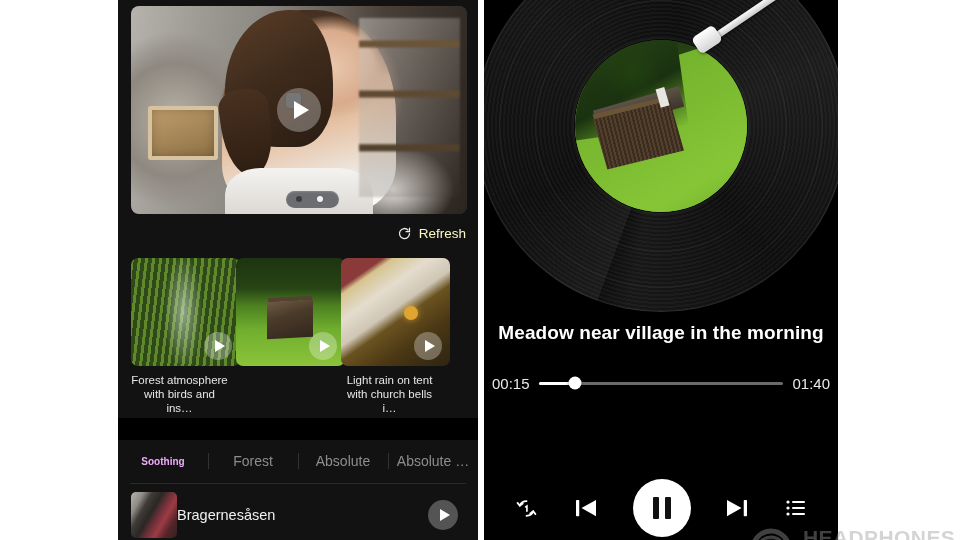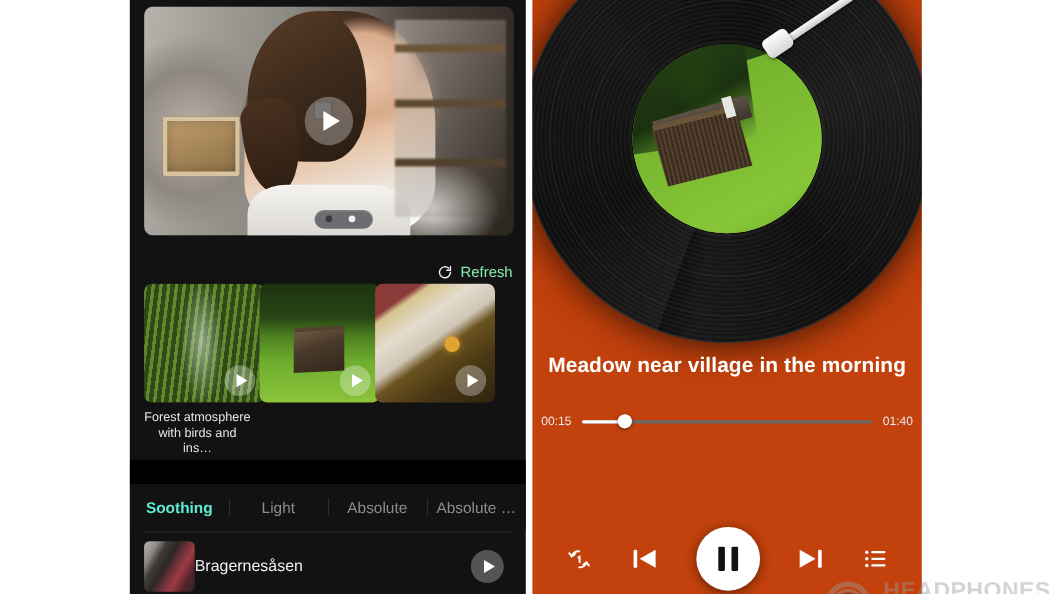--- a/index.html
+++ b/index.html
@@ -121,23 +121,23 @@
     margin-left: 4px;
   }
 
   .sec-head {
     position: absolute; left: 12px; top: 226px; right: 12px; height: 26px;
   }
   .sec-title {
     font-size: 16px; font-weight: bold; color: #f2f2f2; letter-spacing: .1px;
   }
   .refresh {
-    position: absolute; right: 0; top: 14px;
+    position: absolute; right: 0; top: 0;
     display: flex; align-items: center; gap: 7px;
-    color: #86efac; font-size: 13.5px;
+    color: #fef9c3; font-size: 13.5px;
     cursor: pointer;
   }
   .refresh svg { display: block; }
 
   .rec-row {
     position: absolute; left: 13px; top: 258px; width: 334px; height: 146px;
     display: flex; gap: 8px;
   }
   .rec-card { width: 97px; position: relative; }
   .rec-thumb {
@@ -203,21 +203,21 @@
     flex: 1;
     text-align: center;
     font-size: 14px;
     color: #8d8d8d;
     cursor: pointer;
     padding: 0 2px;
     white-space: nowrap;
     overflow: hidden;
     text-overflow: ellipsis;
   }
-  .tab.active { color: #5eead4; font-weight: bold; font-size: 14px; }
+  .tab.active { color: #f0abfc; font-weight: bold; font-size: 10px; }
   .tab:not(:first-child)::before {
     content: "";
     position: absolute; left: 0; top: 50%; transform: translateY(-50%);
     width: 1px; height: 17px; background: #323232;
   }
   .tabs-underline {
     position: absolute; left: 12px; top: 483px; width: 336px; height: 1px;
     background: #2b2b2b;
   }
 
@@ -248,21 +248,21 @@
     width: 0; height: 0; border-style: solid;
     border-width: 6px 0 6px 10px;
     border-color: transparent transparent transparent #ffffff;
     margin-left: 3px;
   }
 
   
   .panel-right {
     position: absolute;
     left: 484px; top: 0; width: 354px; height: 540px;
-    background: #c2410c;
+    background: #000000;
     overflow: hidden;
     padding-left: 46px;
   }
 
   .vinyl-wrap {
     position: absolute;
     left: 50%; top: -60px;
     transform: translateX(-50%);
     width: 372px; height: 372px;
   }
@@ -371,21 +371,21 @@
     font-size: 19px; font-weight: bold; color: #ffffff;
     letter-spacing: .1px;
   }
 
   .seek {
     position: absolute;
     left: 8px; right: 8px; top: 374px;
     height: 18px;
     display: flex; align-items: center; gap: 9px;
   }
-  .seek-time { font-size: 11px; color: #e9e9e9; flex: none; }
+  .seek-time { font-size: 15px; color: #e9e9e9; flex: none; }
   .seek-track {
     position: relative; flex: 1; height: 3px;
     background: #6a6a6a; border-radius: 2px;
     cursor: pointer;
   }
   .seek-fill {
     position: absolute; left: 0; top: 0; height: 100%;
     width: 15%;
     background: #ffffff; border-radius: 2px;
   }
@@ -493,29 +493,31 @@
             </div>
         </div>
       </div>
 
       <div class="rec-card">
         <div class="rec-thumb thumb-church">
           <div class="play-overlay">
               <div class="tri"></div>
             </div>
         </div>
+        <div class="rec-label">Light rain on tent
+with church bells i…</div>
       </div>
 
     </div>
 
     <div class="divider-gap"></div>
 
     <div class="tabs">
       <div class="tab active">Soothing</div>
-      <div class="tab">Light</div>
+      <div class="tab">Forest</div>
       <div class="tab">Absolute</div>
       <div class="tab">Absolute …</div>
     </div>
     <div class="tabs-underline"></div>
 
     <div class="track-row">
       <div class="track-thumb"></div>
       <div class="track-name">Bragernesåsen</div>
       <div class="track-play">
           <div class="tri"></div>

